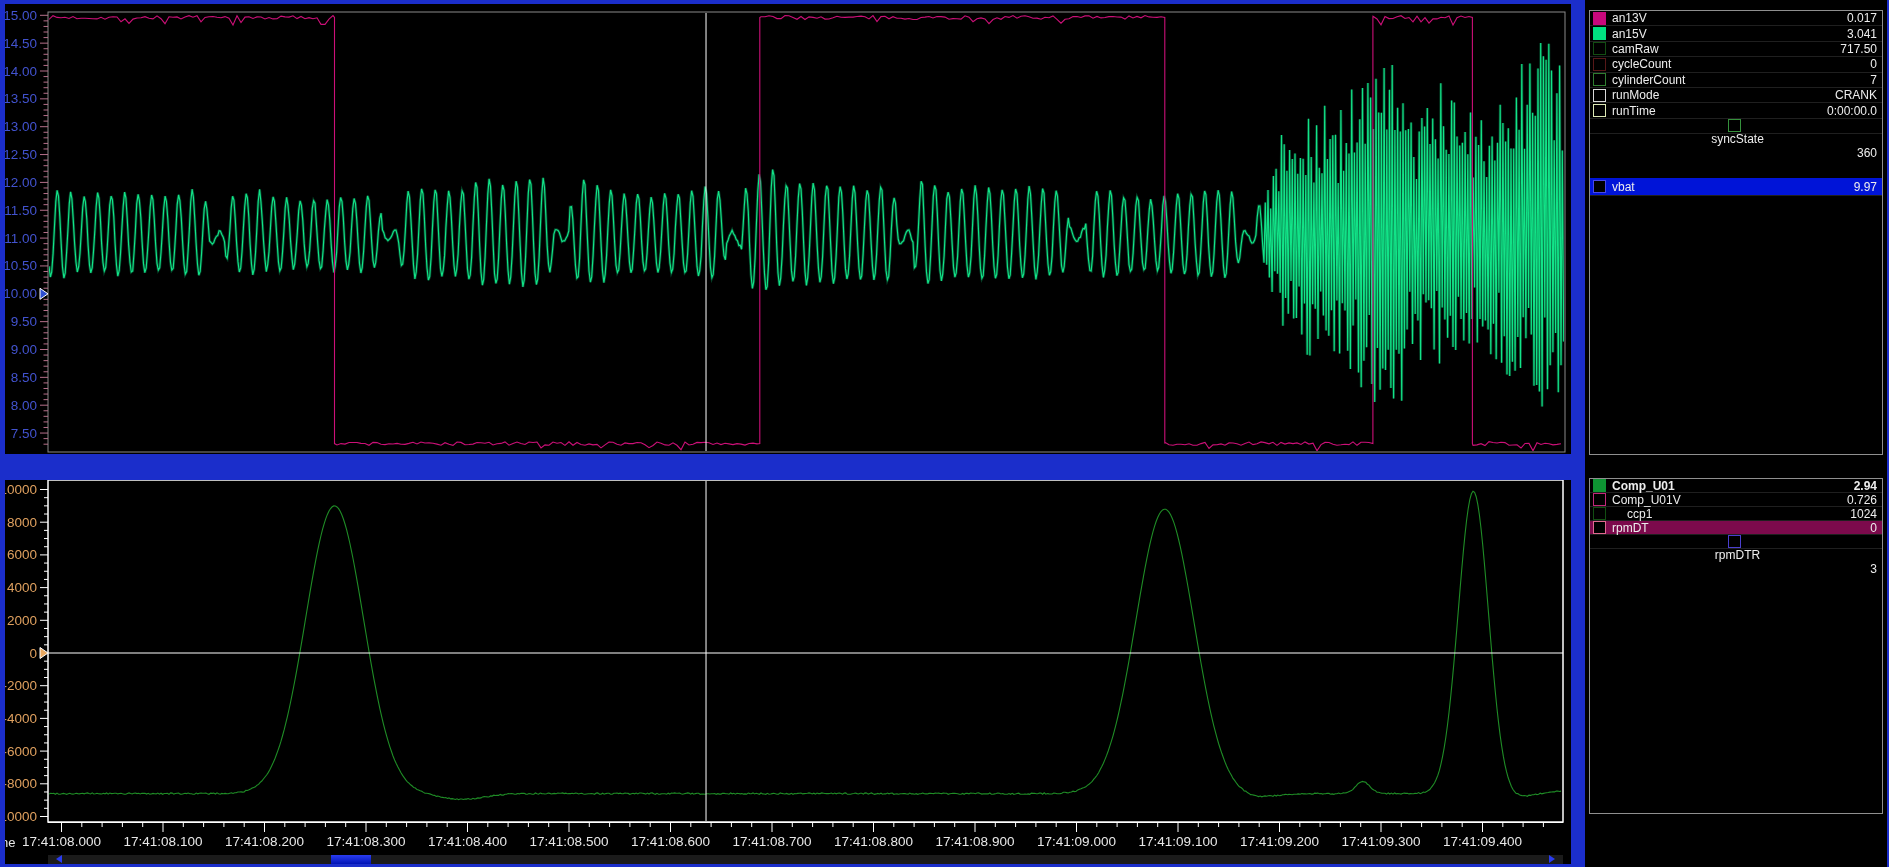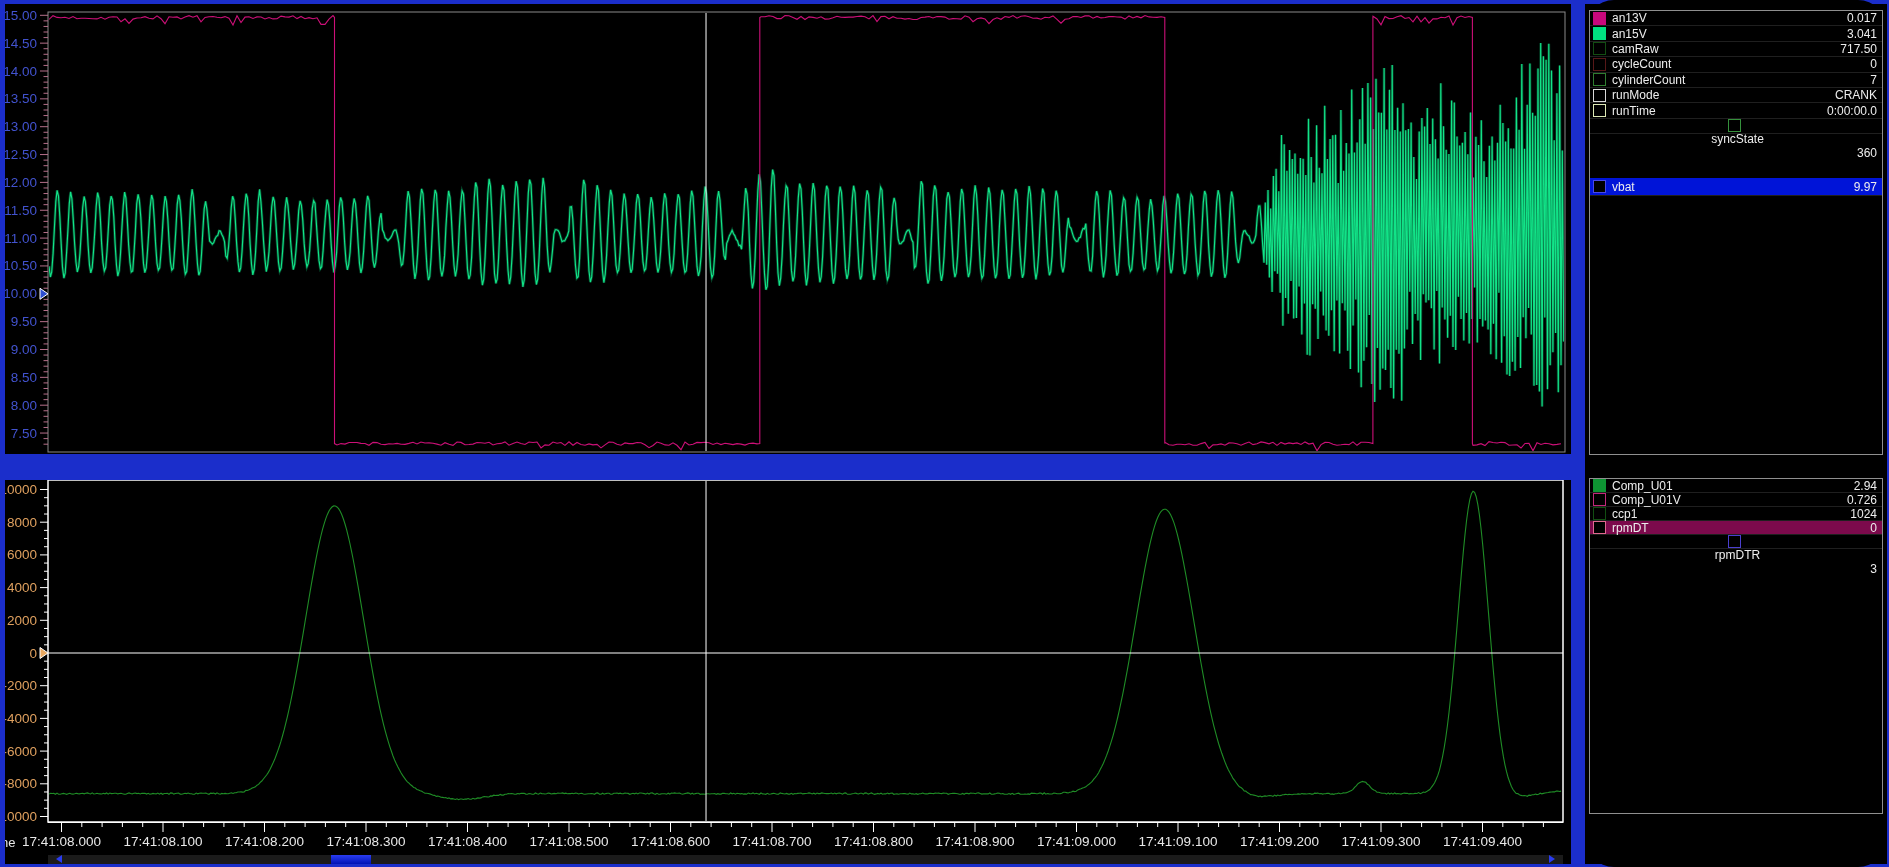--- a/index.html
+++ b/index.html
@@ -11,21 +11,21 @@
   
   #hscroll{position:absolute;left:48px;top:855px;width:1515px;height:9px;background:#1b1b1b;}
   #sb-thumb{position:absolute;left:283px;top:0px;width:40px;height:9px;
             background:linear-gradient(#2a3cf0,#0013b4);}
   .sb-arrow{position:absolute;top:0;width:0;height:0;border-top:4.5px solid transparent;border-bottom:4.5px solid transparent;}
   #sb-left{left:8px;border-right:6px solid #2a3cf0;}
   #sb-right{right:8px;border-left:6px solid #2a3cf0;}
   
   #time-label{position:absolute;left:1px;top:835px;color:#e8e8e8;font-size:13px;}
   
-  #right-panel{position:absolute;left:1585px;top:0;width:302px;height:867px;background:#000;border-radius:29px;}
+  #right-panel{position:absolute;left:1585px;top:0;width:302px;height:867px;background:#000;}
   .sig-panel{position:absolute;left:4px;width:294px;background:#000;border:1px solid #8f8f8f;box-sizing:border-box;}
   #sig-panel-top{top:10px;height:445px;}
   #sig-panel-bottom{top:478px;height:336px;}
   .sig-row{display:flex;align-items:center;padding-left:3px;box-sizing:border-box;
            border-bottom:1px solid #1f1f1f;}
   .sig-swatch{width:11px;height:11px;box-sizing:content-box;border:1px solid #555;margin-right:6px;flex:none;}
   .sig-label{color:#ededed;font-size:12px;white-space:nowrap;}
   .sig-value{margin-left:auto;padding-right:5px;color:#ededed;font-size:12px;white-space:nowrap;}
 </style>
 </head>
@@ -352,31 +352,31 @@
           <span class="sig-label">syncState</span>
           <span class="sig-value">360</span>
         </div>
         <div class="sig-row" style="height: 18px; background: rgb(0, 20, 216); margin-top: 44px;">
           <span class="sig-swatch" style="background: rgb(0, 0, 0); border-color: rgb(72, 72, 232);"></span>
           <span class="sig-label">vbat</span>
           <span class="sig-value">9.97</span>
         </div>
       </div>
     <div id="sig-panel-bottom" class="sig-panel">
-        <div class="sig-row" style="height: 14px;">
+        <div class="sig-row" style="height: 14px; font-weight: bold;">
           <span class="sig-swatch" style="background: rgb(14, 148, 51); border-color: rgb(14, 148, 51);"></span>
           <span class="sig-label">Comp_U01</span>
           <span class="sig-value">2.94</span>
         </div>
         <div class="sig-row" style="height: 14px;">
           <span class="sig-swatch" style="background: rgb(0, 0, 0); border-color: rgb(192, 40, 120);"></span>
           <span class="sig-label">Comp_U01V</span>
           <span class="sig-value">0.726</span>
         </div>
-        <div class="sig-row" style="height: 14px;">
+        <div class="sig-row" style="height: 14px; gap: 15px;">
           <span class="sig-swatch" style="background: rgb(0, 0, 0); border-color: rgb(18, 77, 18);"></span>
           <span class="sig-label">ccp1</span>
           <span class="sig-value">1024</span>
         </div>
         <div class="sig-row" style="height: 14px; background: rgb(124, 10, 76);">
           <span class="sig-swatch" style="background: rgb(0, 0, 0); border-color: rgb(224, 104, 144);"></span>
           <span class="sig-label">rpmDT</span>
           <span class="sig-value">0</span>
         </div>
         <div class="sig-row" style="height: 14px; flex-direction: column;">

